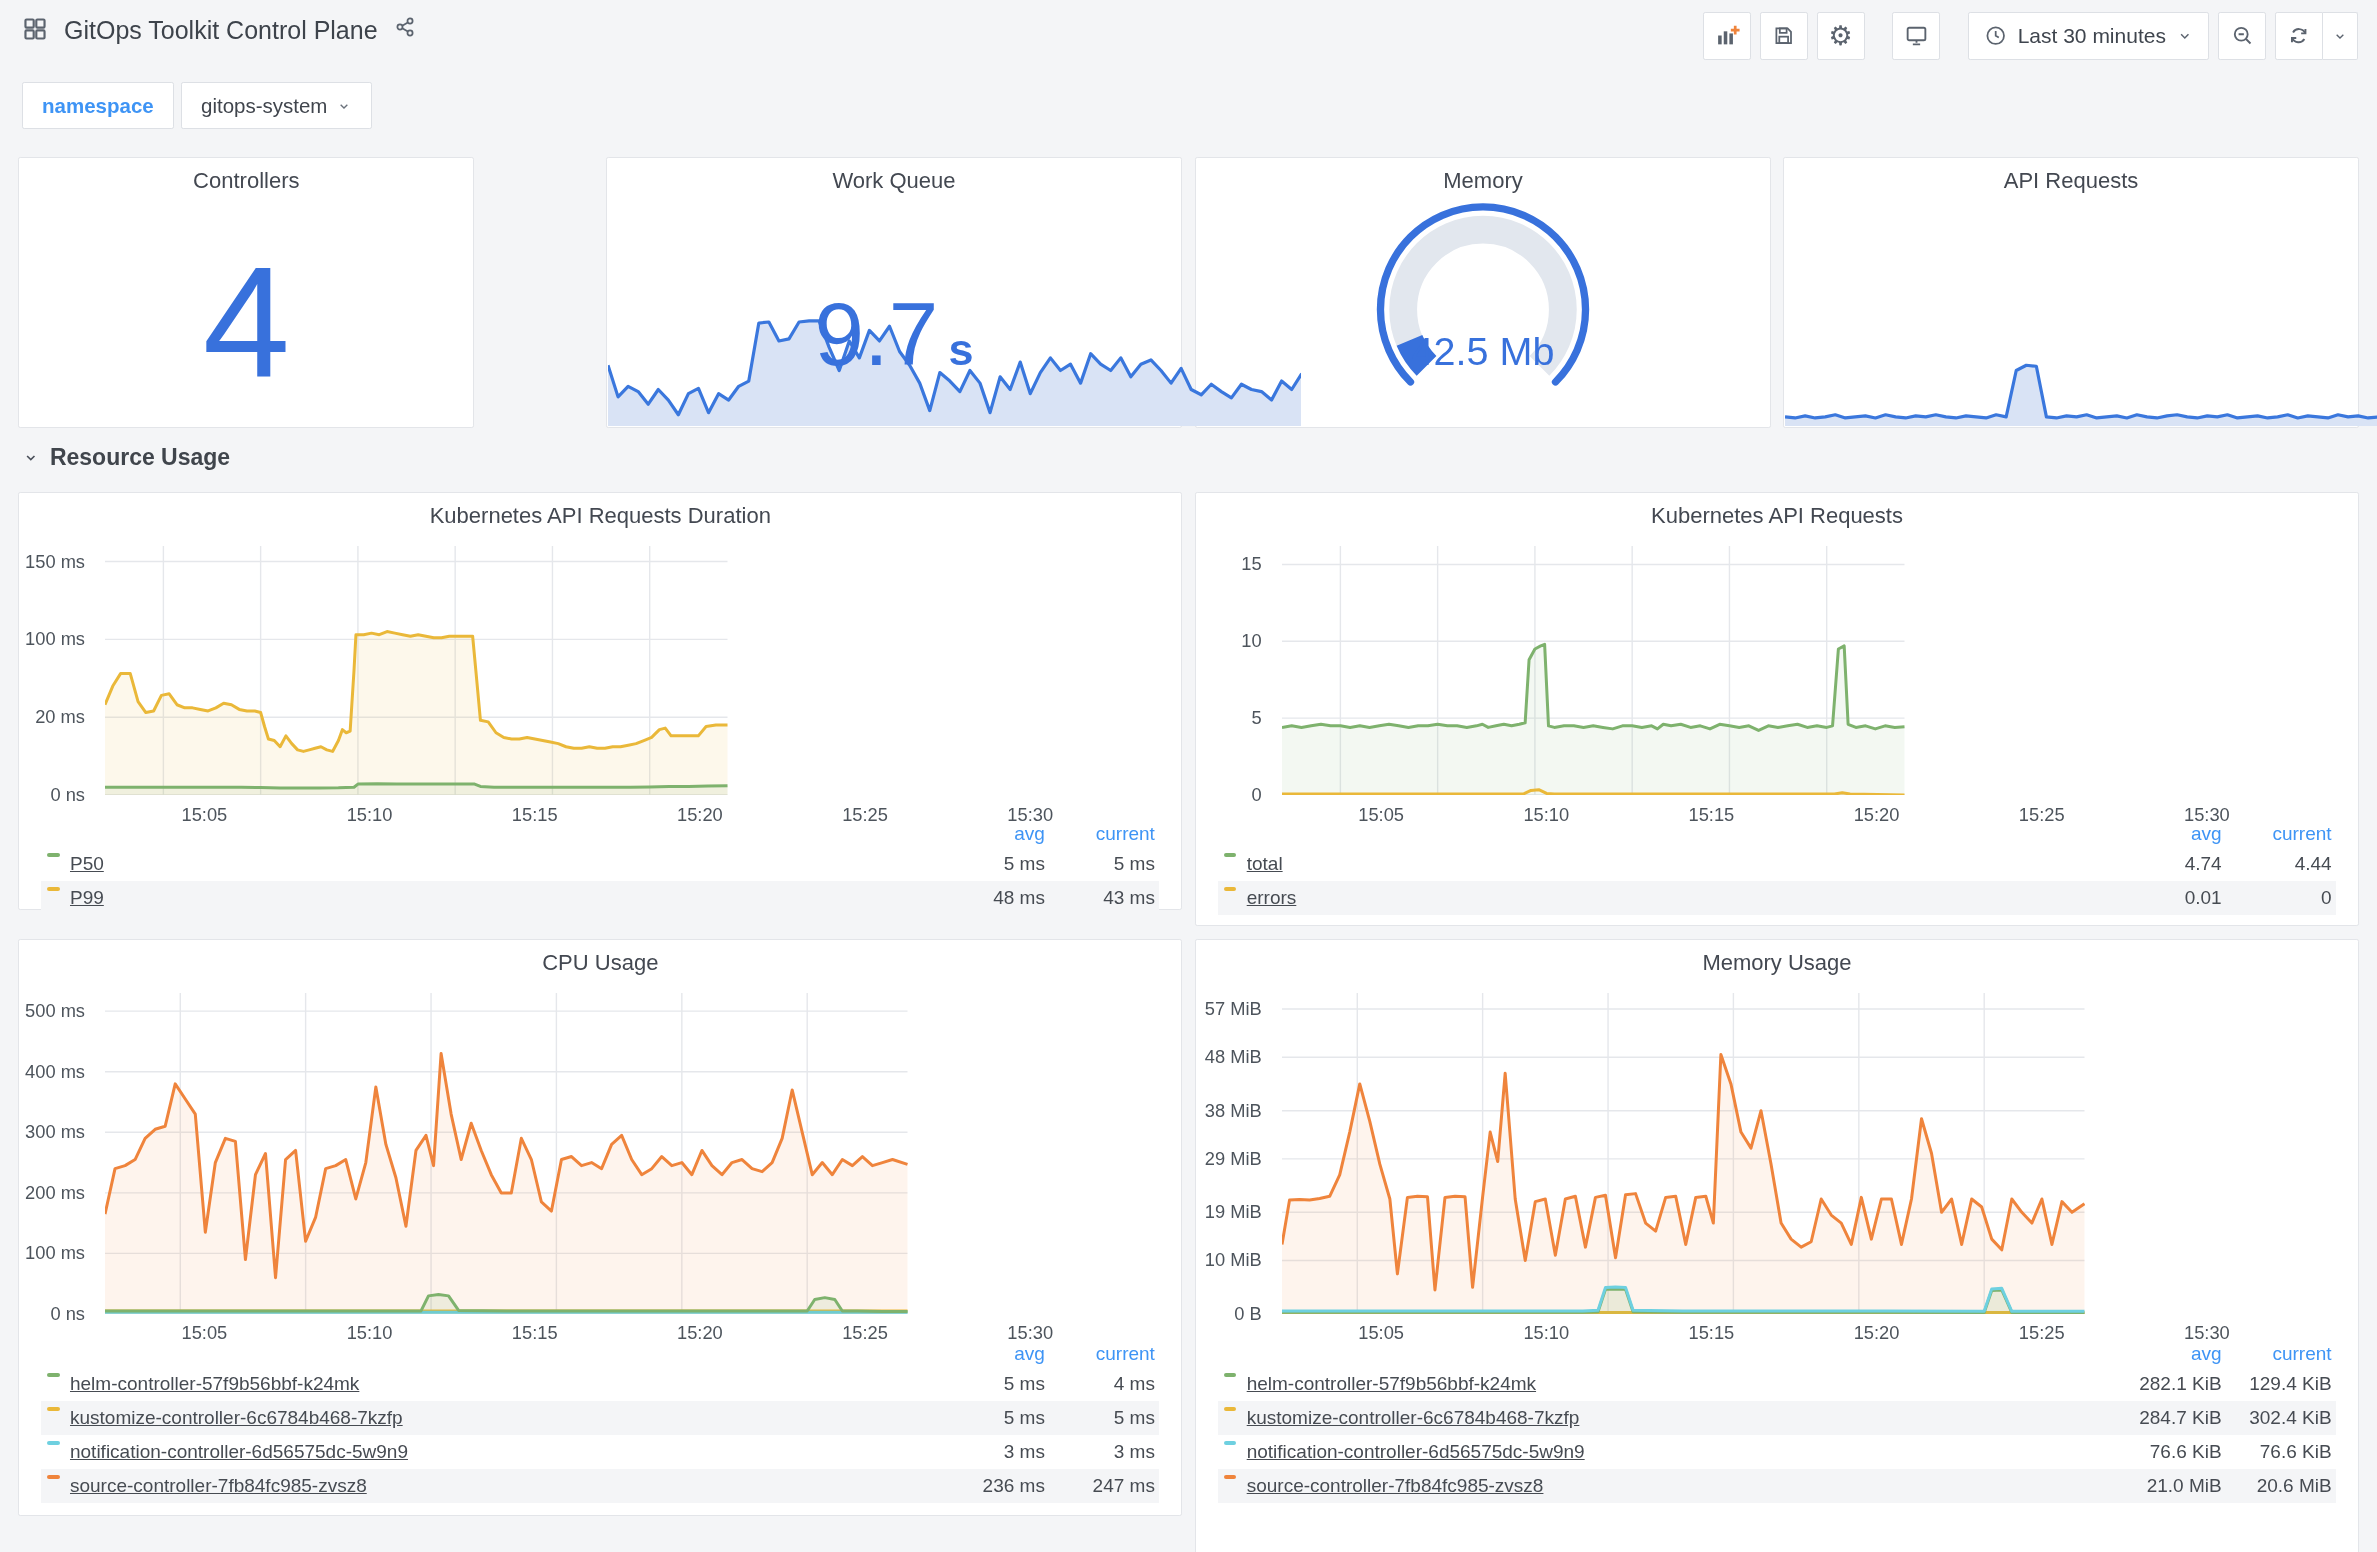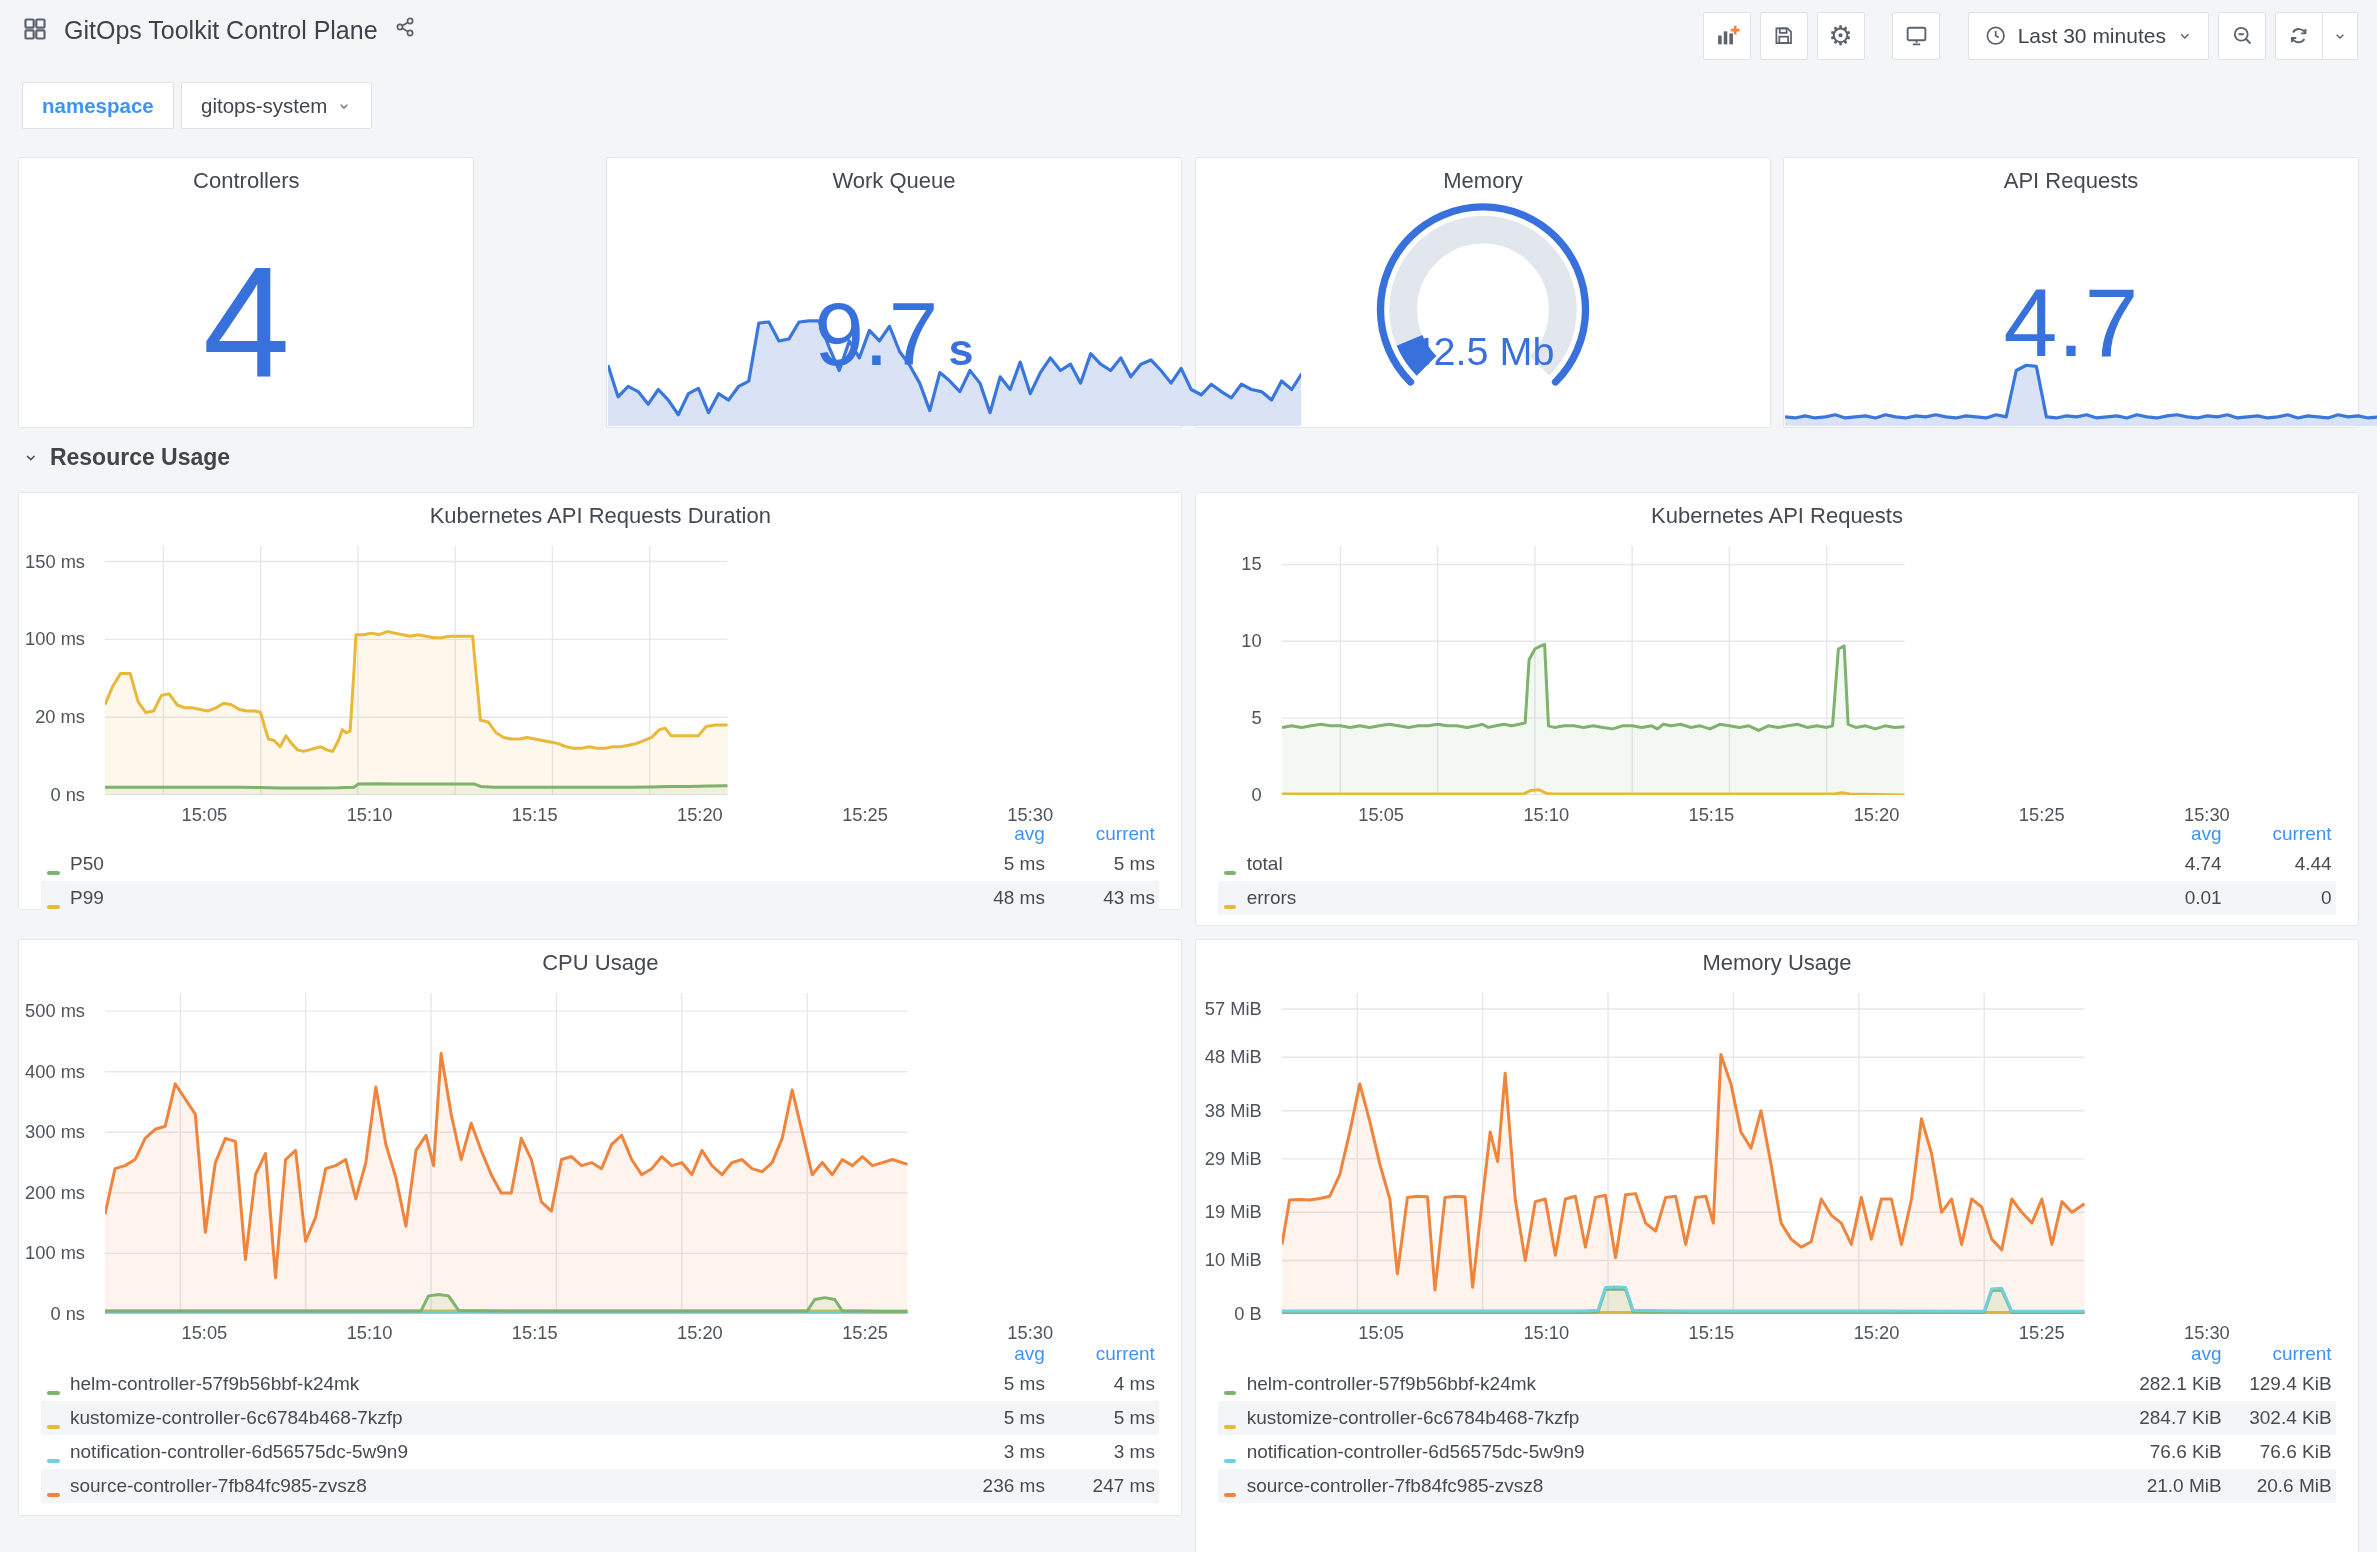--- a/index.html
+++ b/index.html
@@ -74,21 +74,21 @@
   .xticks { position:absolute; left:86px; right:19px; height:25px; }
   .row1 .xticks { top:308px; }
   .row2 .xticks { top:379px; }
   .xtick { position:absolute; transform:translateX(-50%); font-size:18.3px; color:#4d545c; white-space:nowrap; top:2.9px; }
   .legend { position:absolute; left:22px; right:22px; }
   .row1 .legend { top:328px; }
   .row2 .legend { top:401px; }
   .legend-head { display:flex; height:26px; align-items:center; }
   .legend-rows .legend-row { display:flex; height:34px; align-items:center; cursor:pointer; }
   .legend-rows .legend-row:nth-of-type(even) { background:#f4f5f7; }
-  .lg-name { flex:1; font-size:19px; color:#464b52; display:flex; align-items:flex-end; gap:10.3px; padding-left:5.9px; }
+  .lg-name { flex:1; font-size:19px; color:#464b52; display:flex; align-items:flex-start; gap:10.3px; padding-left:5.9px;text-decoration:underline; }
   .lg-avg, .lg-cur { width:110px; text-align:right; font-size:19px; color:#464b52; padding-right:4.4px; }
   .legend-head .lg-avg, .legend-head .lg-cur { color:#3e94f5; font-weight:500; }
   .swatch { display:inline-block; width:12.5px; height:3.7px; border-radius:2.2px; }
   svg.plot .grid { stroke:#e5e7eb; stroke-width:1.4; }
   .gear-glyph { font-family:"DejaVu Sans", sans-serif; font-size:27px; line-height:1; }
 </style>
 </head>
 <body>
 
 <div id="header">
@@ -219,21 +219,20 @@
   <svg id="gauge-svg" width="249" height="220" viewBox="0 0 340 300">
       <path d="M 71.0 251.0 A 140 140 0 1 1 269.0 251.0" stroke="#3871dc" stroke-width="10" fill="none" stroke-linecap="round"></path>
       <path d="M 92.9 229.1 A 109 109 0 1 1 247.1 229.1" stroke="#e2e7ee" stroke-width="38" fill="none"></path>
       <path d="M 92.9 229.1 A 109 109 0 0 1 69.6 194.3" stroke="#3871dc" stroke-width="38" fill="none"></path>
       <text x="170" y="228" text-anchor="middle" fill="#3871dc" style="font:500 54px &quot;Liberation Sans&quot;,sans-serif">42.5 Mb</text>
     </svg>
 </div>
 
 <div class="panel" id="stat-3">
   <div class="panel-title">API Requests</div>
-  <div class="stat-value">4.7</div>
   <svg class="spark" preserveAspectRatio="none" viewBox="0 0 1000 160">
       <path d="M0.0 146.9 L14.5 148.4 L29.0 145.4 L43.5 148.4 L58.0 146.9 L72.5 143.8 L87.0 148.4 L101.4 146.9 L115.9 145.4 L130.4 148.4 L144.9 143.8 L159.4 146.9 L173.9 148.4 L188.4 145.4 L202.9 146.9 L217.4 143.8 L231.9 146.9 L246.4 148.4 L260.9 145.4 L275.4 146.9 L289.9 148.4 L304.3 143.8 L318.8 146.9 L333.3 80.0 L347.8 72.4 L362.3 73.9 L376.8 146.9 L391.3 148.4 L405.8 145.4 L420.3 146.9 L434.8 143.8 L449.3 148.4 L463.8 146.9 L478.3 145.4 L492.8 148.4 L507.2 143.8 L521.7 146.9 L536.2 148.4 L550.7 145.4 L565.2 143.8 L579.7 146.9 L594.2 148.4 L608.7 145.4 L623.2 146.9 L637.7 143.8 L652.2 148.4 L666.7 146.9 L681.2 145.4 L695.7 148.4 L710.1 146.9 L724.6 143.8 L739.1 148.4 L753.6 145.4 L768.1 146.9 L782.6 148.4 L797.1 143.8 L811.6 146.9 L826.1 145.4 L840.6 148.4 L855.1 146.9 L869.6 145.4 L884.1 148.4 L898.6 146.9 L913.0 143.8 L927.5 77.0 L942.0 73.9 L956.5 145.4 L971.0 149.9 L985.5 146.9 L1000.0 145.4 L 1000 160 L 0 160 Z" fill="#d9e3f5" stroke="none"></path>
       <path d="M0.0 146.9 L14.5 148.4 L29.0 145.4 L43.5 148.4 L58.0 146.9 L72.5 143.8 L87.0 148.4 L101.4 146.9 L115.9 145.4 L130.4 148.4 L144.9 143.8 L159.4 146.9 L173.9 148.4 L188.4 145.4 L202.9 146.9 L217.4 143.8 L231.9 146.9 L246.4 148.4 L260.9 145.4 L275.4 146.9 L289.9 148.4 L304.3 143.8 L318.8 146.9 L333.3 80.0 L347.8 72.4 L362.3 73.9 L376.8 146.9 L391.3 148.4 L405.8 145.4 L420.3 146.9 L434.8 143.8 L449.3 148.4 L463.8 146.9 L478.3 145.4 L492.8 148.4 L507.2 143.8 L521.7 146.9 L536.2 148.4 L550.7 145.4 L565.2 143.8 L579.7 146.9 L594.2 148.4 L608.7 145.4 L623.2 146.9 L637.7 143.8 L652.2 148.4 L666.7 146.9 L681.2 145.4 L695.7 148.4 L710.1 146.9 L724.6 143.8 L739.1 148.4 L753.6 145.4 L768.1 146.9 L782.6 148.4 L797.1 143.8 L811.6 146.9 L826.1 145.4 L840.6 148.4 L855.1 146.9 L869.6 145.4 L884.1 148.4 L898.6 146.9 L913.0 143.8 L927.5 77.0 L942.0 73.9 L956.5 145.4 L971.0 149.9 L985.5 146.9 L1000.0 145.4" fill="none" stroke="#3a77dd" stroke-width="3.2" vector-effect="non-scaling-stroke" stroke-linejoin="round"></path>
     </svg>
 </div>
 
 <div id="section-row">
   <span class="icon">
     <svg width="17.6" height="17.6" viewBox="0 0 24 24" fill="none" stroke="#4a505a" stroke-width="2.2">
         <path d="M7 9.5 l5 5 5-5"></path>

